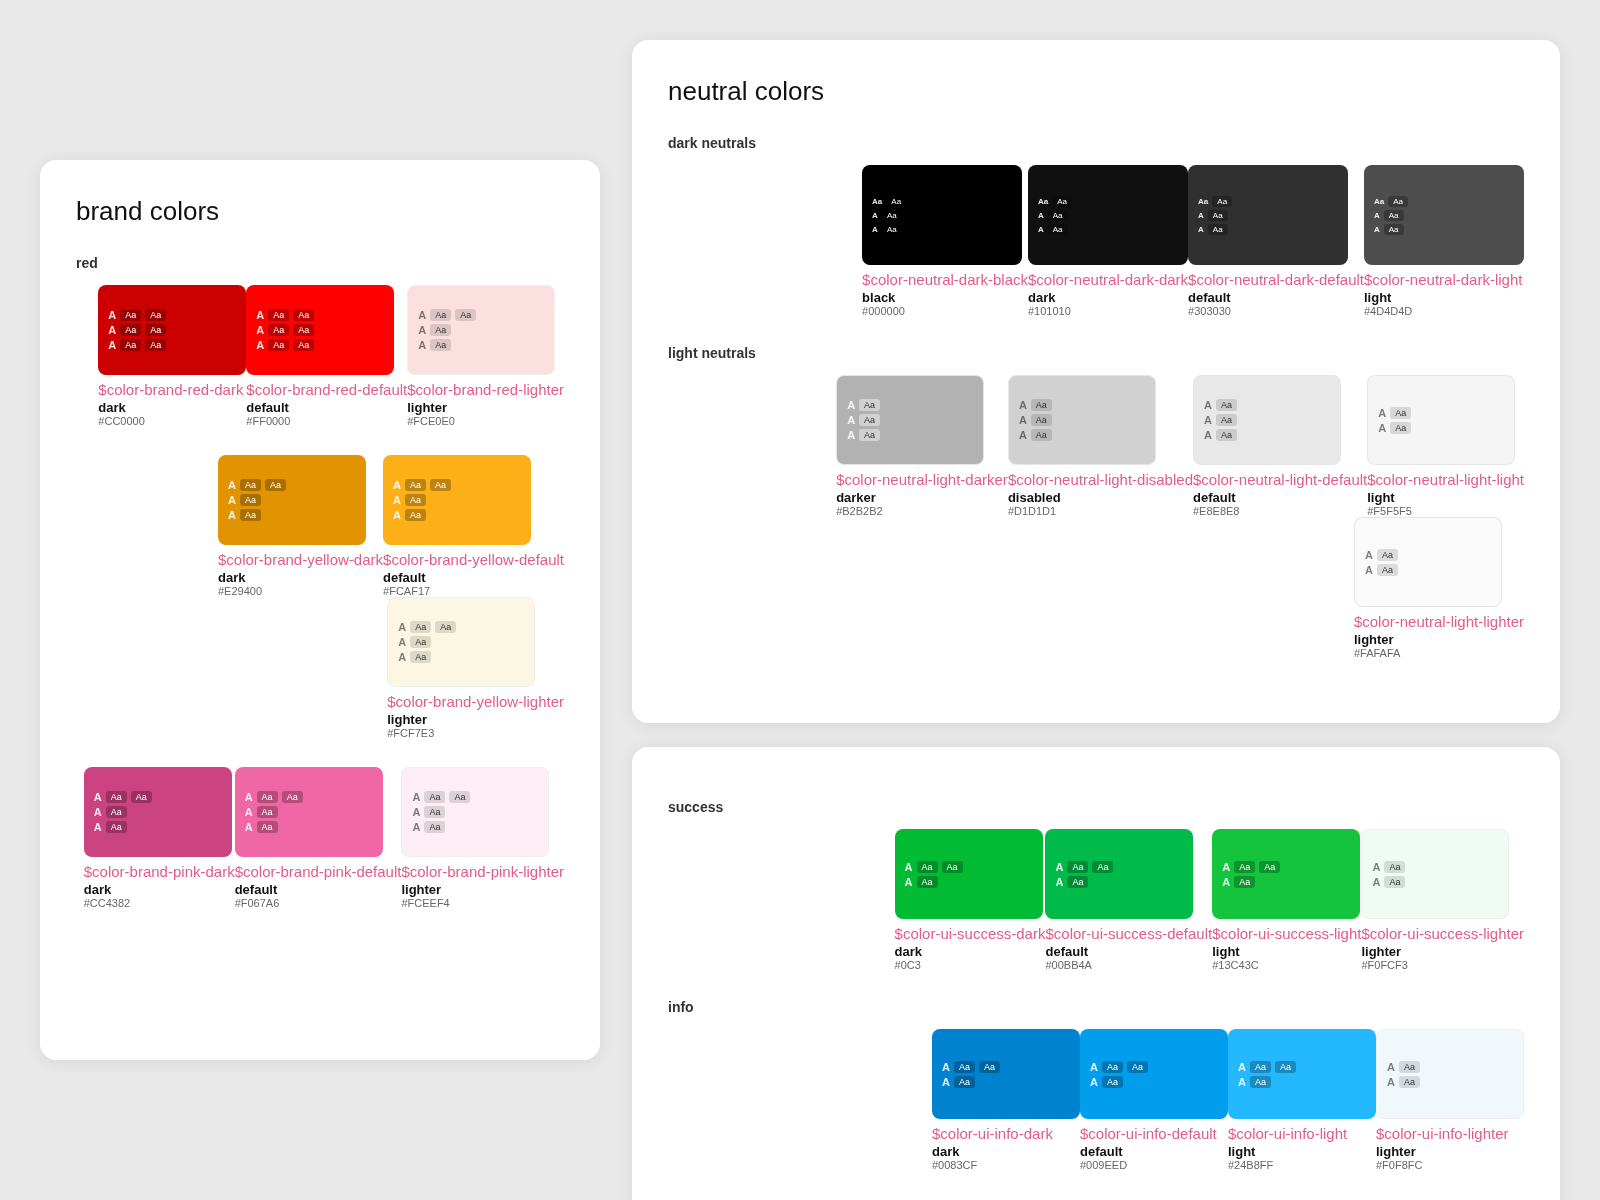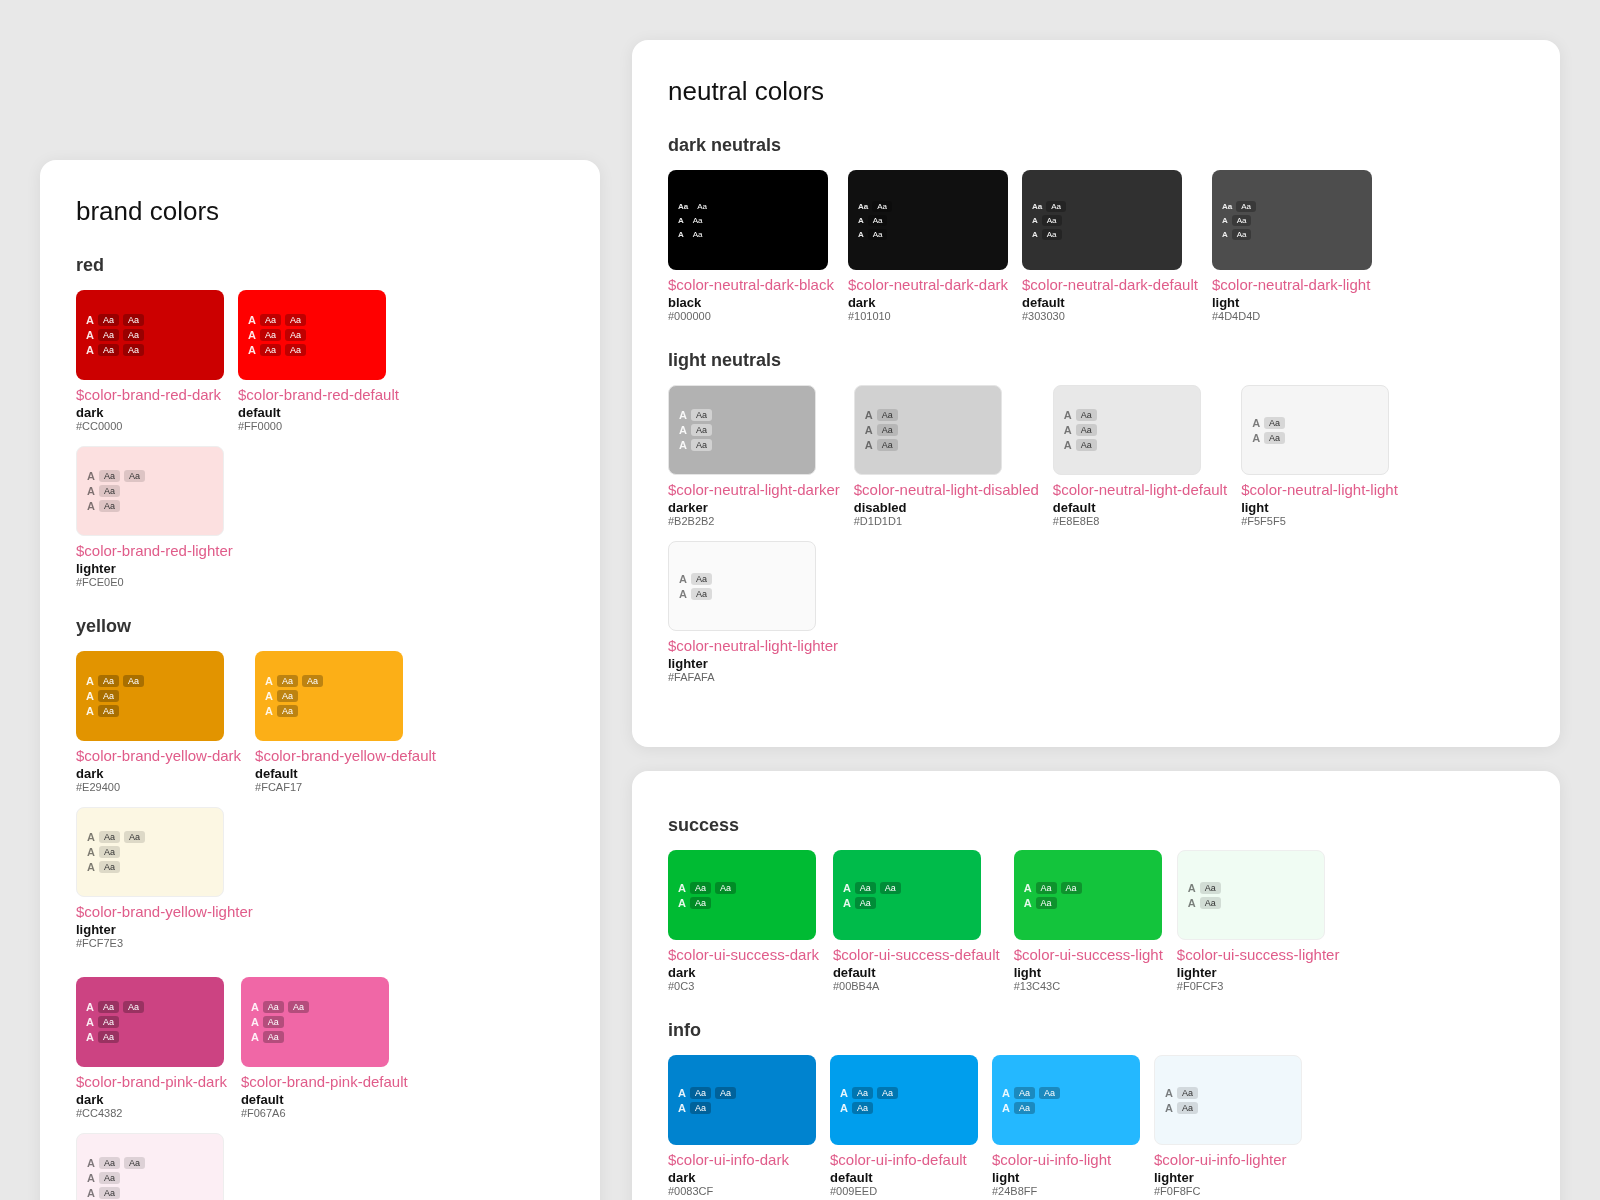--- a/index.html
+++ b/index.html
@@ -36,31 +36,32 @@
       padding: 36px 36px;
       box-shadow: 0 2px 16px rgba(0,0,0,0.07);
     }
     h1 {
       font-size: 26px;
       font-weight: 400;
       margin-bottom: 28px;
       color: #111;
     }
     h2 {
-      font-size: 18px;
+      font-size: 14px;
       font-weight: 600;
       color: #333;
       margin-bottom: 14px;
-      margin-top: 8px;
+      margin-top: 16px;
     }
     .section { margin-bottom: 28px; }
     .color-row {
       display: flex;
-      gap: 14px;
+      gap: 0;
       flex-wrap: wrap;
+      justify-content: flex-end;
     }
     .color-card {
       display: flex;
       flex-direction: column;
     }
     .color-swatch {
       width: 148px;
       height: 90px;
       border-radius: 8px;
       display: flex;
@@ -206,21 +207,20 @@
         <div class="card-meta">
           <div class="card-token">$color-brand-red-lighter</div>
           <div class="card-name">lighter</div>
           <div class="card-hex">#FCE0E0</div>
         </div>
       </div>
     </div>
   </div>
 
   <div class="section">
-    <h2>yellow</h2>
     <div class="color-row">
       <div class="color-card">
         <div class="color-swatch" style="background:#E29400;">
           <div class="text-row">
               <span class="text-row-letter">A</span>
               <span class="text-pill">Aa</span>
               <span class="text-pill">Aa</span>
             </div>
           <div class="text-row">
               <span class="text-row-letter">A</span>

